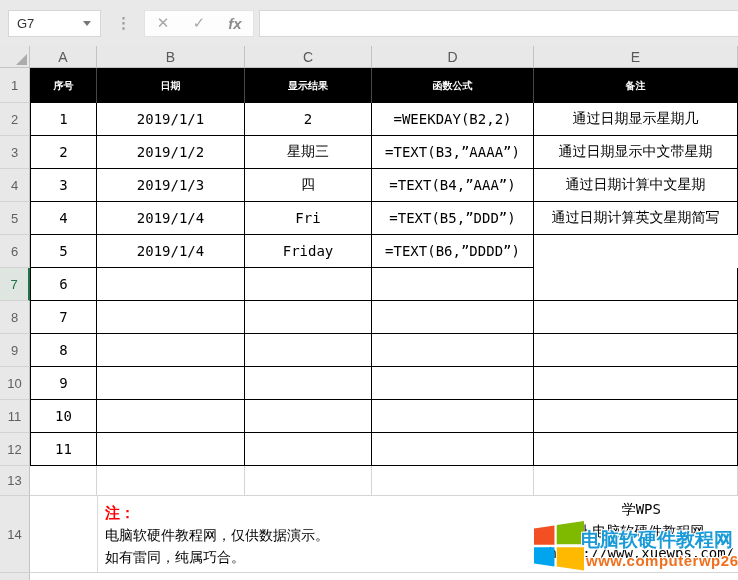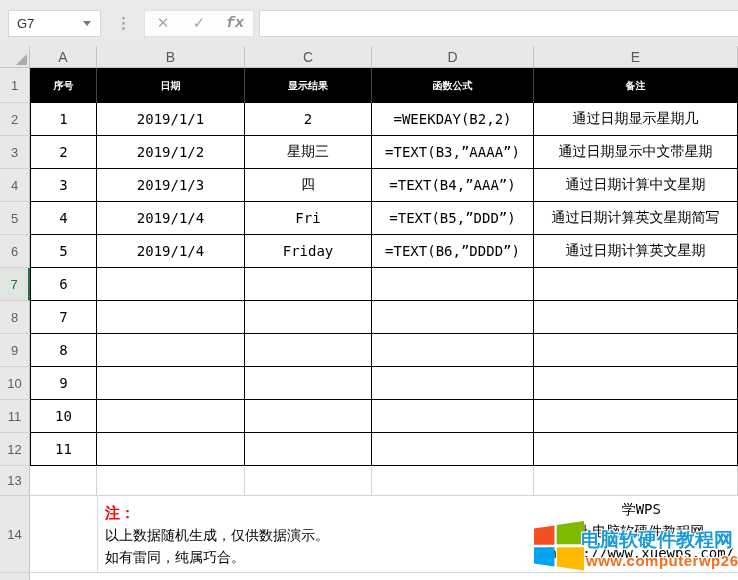--- a/index.html
+++ b/index.html
@@ -12,21 +12,21 @@
              background: #e9e9e9; display: flex; align-items: center; }
   .name-box { margin-left: 8px; width: 93px; height: 27px; background: #fff;
               border: 1px solid #d6d6d6; display: flex; align-items: center; }
   .nb-text { flex: 1; padding-left: 8px; font-size: 13px; color: #333; }
   .nb-arrow { width: 0; height: 0; border-left: 4px solid transparent; border-right: 4px solid transparent;
               border-top: 5px solid #777; margin-right: 9px; }
   .dots { margin-left: 15px; color: #9c9c9c; font-size: 15px; font-weight: bold; }
   .fx-group { margin-left: 13px; height: 27px; background: #fdfdfd; border: 1px solid #e2e2e2;
               display: flex; align-items: center; }
   .tbtn { width: 36px; text-align: center; color: #a6a6a6; font-size: 15px; cursor: default; }
-  .tbtn.fx { font-family: Liberation Mono, monospace; font-style: italic; font-weight: bold;
+  .tbtn.fx { font-family: Liberation Sans, sans-serif; font-style: italic; font-weight: bold;
              color: #8d8d8d; font-size: 15px; }
   .formula-bar { flex: 1; height: 27px; margin-left: 5px; background: #fff;
                  border: 1px solid #d6d6d6; border-right: none; font-size: 13px; padding: 5px; color:#333; }
 
   
   .colhdrs { position: absolute; top: 46px; left: 0; width: 738px; height: 22px;
              display: flex; background: #e8e8e8; }
   .corner { width: 30px; height: 22px; border-right: 1px solid #c3c3c3; border-bottom: 1px solid #c3c3c3;
             position: relative; background: #e8e8e8; }
   .corner-tri { position: absolute; right: 2px; bottom: 2px; width: 0; height: 0;
@@ -167,21 +167,20 @@
       <div class="c w-c">Fri</div>
       <div class="c w-d">=TEXT(B5,”DDD”)</div>
       <div class="c w-e">通过日期计算英文星期简写</div>
     </div>
 
     <div class="trow">
       <div class="c w-a">5</div>
       <div class="c w-b">2019/1/4</div>
       <div class="c w-c">Friday</div>
       <div class="c w-d">=TEXT(B6,”DDDD”)</div>
-      <div class="c w-e">通过日期计算英文星期</div>
     </div>
 
     <div class="trow">
       <div class="c w-a">6</div>
       <div class="c w-b"></div>
       <div class="c w-c"></div>
       <div class="c w-d"></div>
       <div class="c w-e"></div>
     </div>
 
@@ -230,21 +229,21 @@
       <div class="g w-b"></div>
       <div class="g w-c"></div>
       <div class="g w-d"></div>
       <div class="g w-e"></div>
     </div>
 
     <div class="r14">
       <div class="r14-gridline"></div>
       <div class="note">
         <div class="note-label">注：</div>
-        <div>以上数据随机生成，仅供数据演示。</div>
+        <div>电脑软硬件教程网，仅供数据演示。</div>
         <div>如有雷同，纯属巧合。</div>
       </div>
       <div class="footer">
         <div>学WPS</div>
         <div>上电脑软硬件教程网</div>
         <div>http://www.xuewps.com/</div>
       </div>
     </div>
 
   </div>

